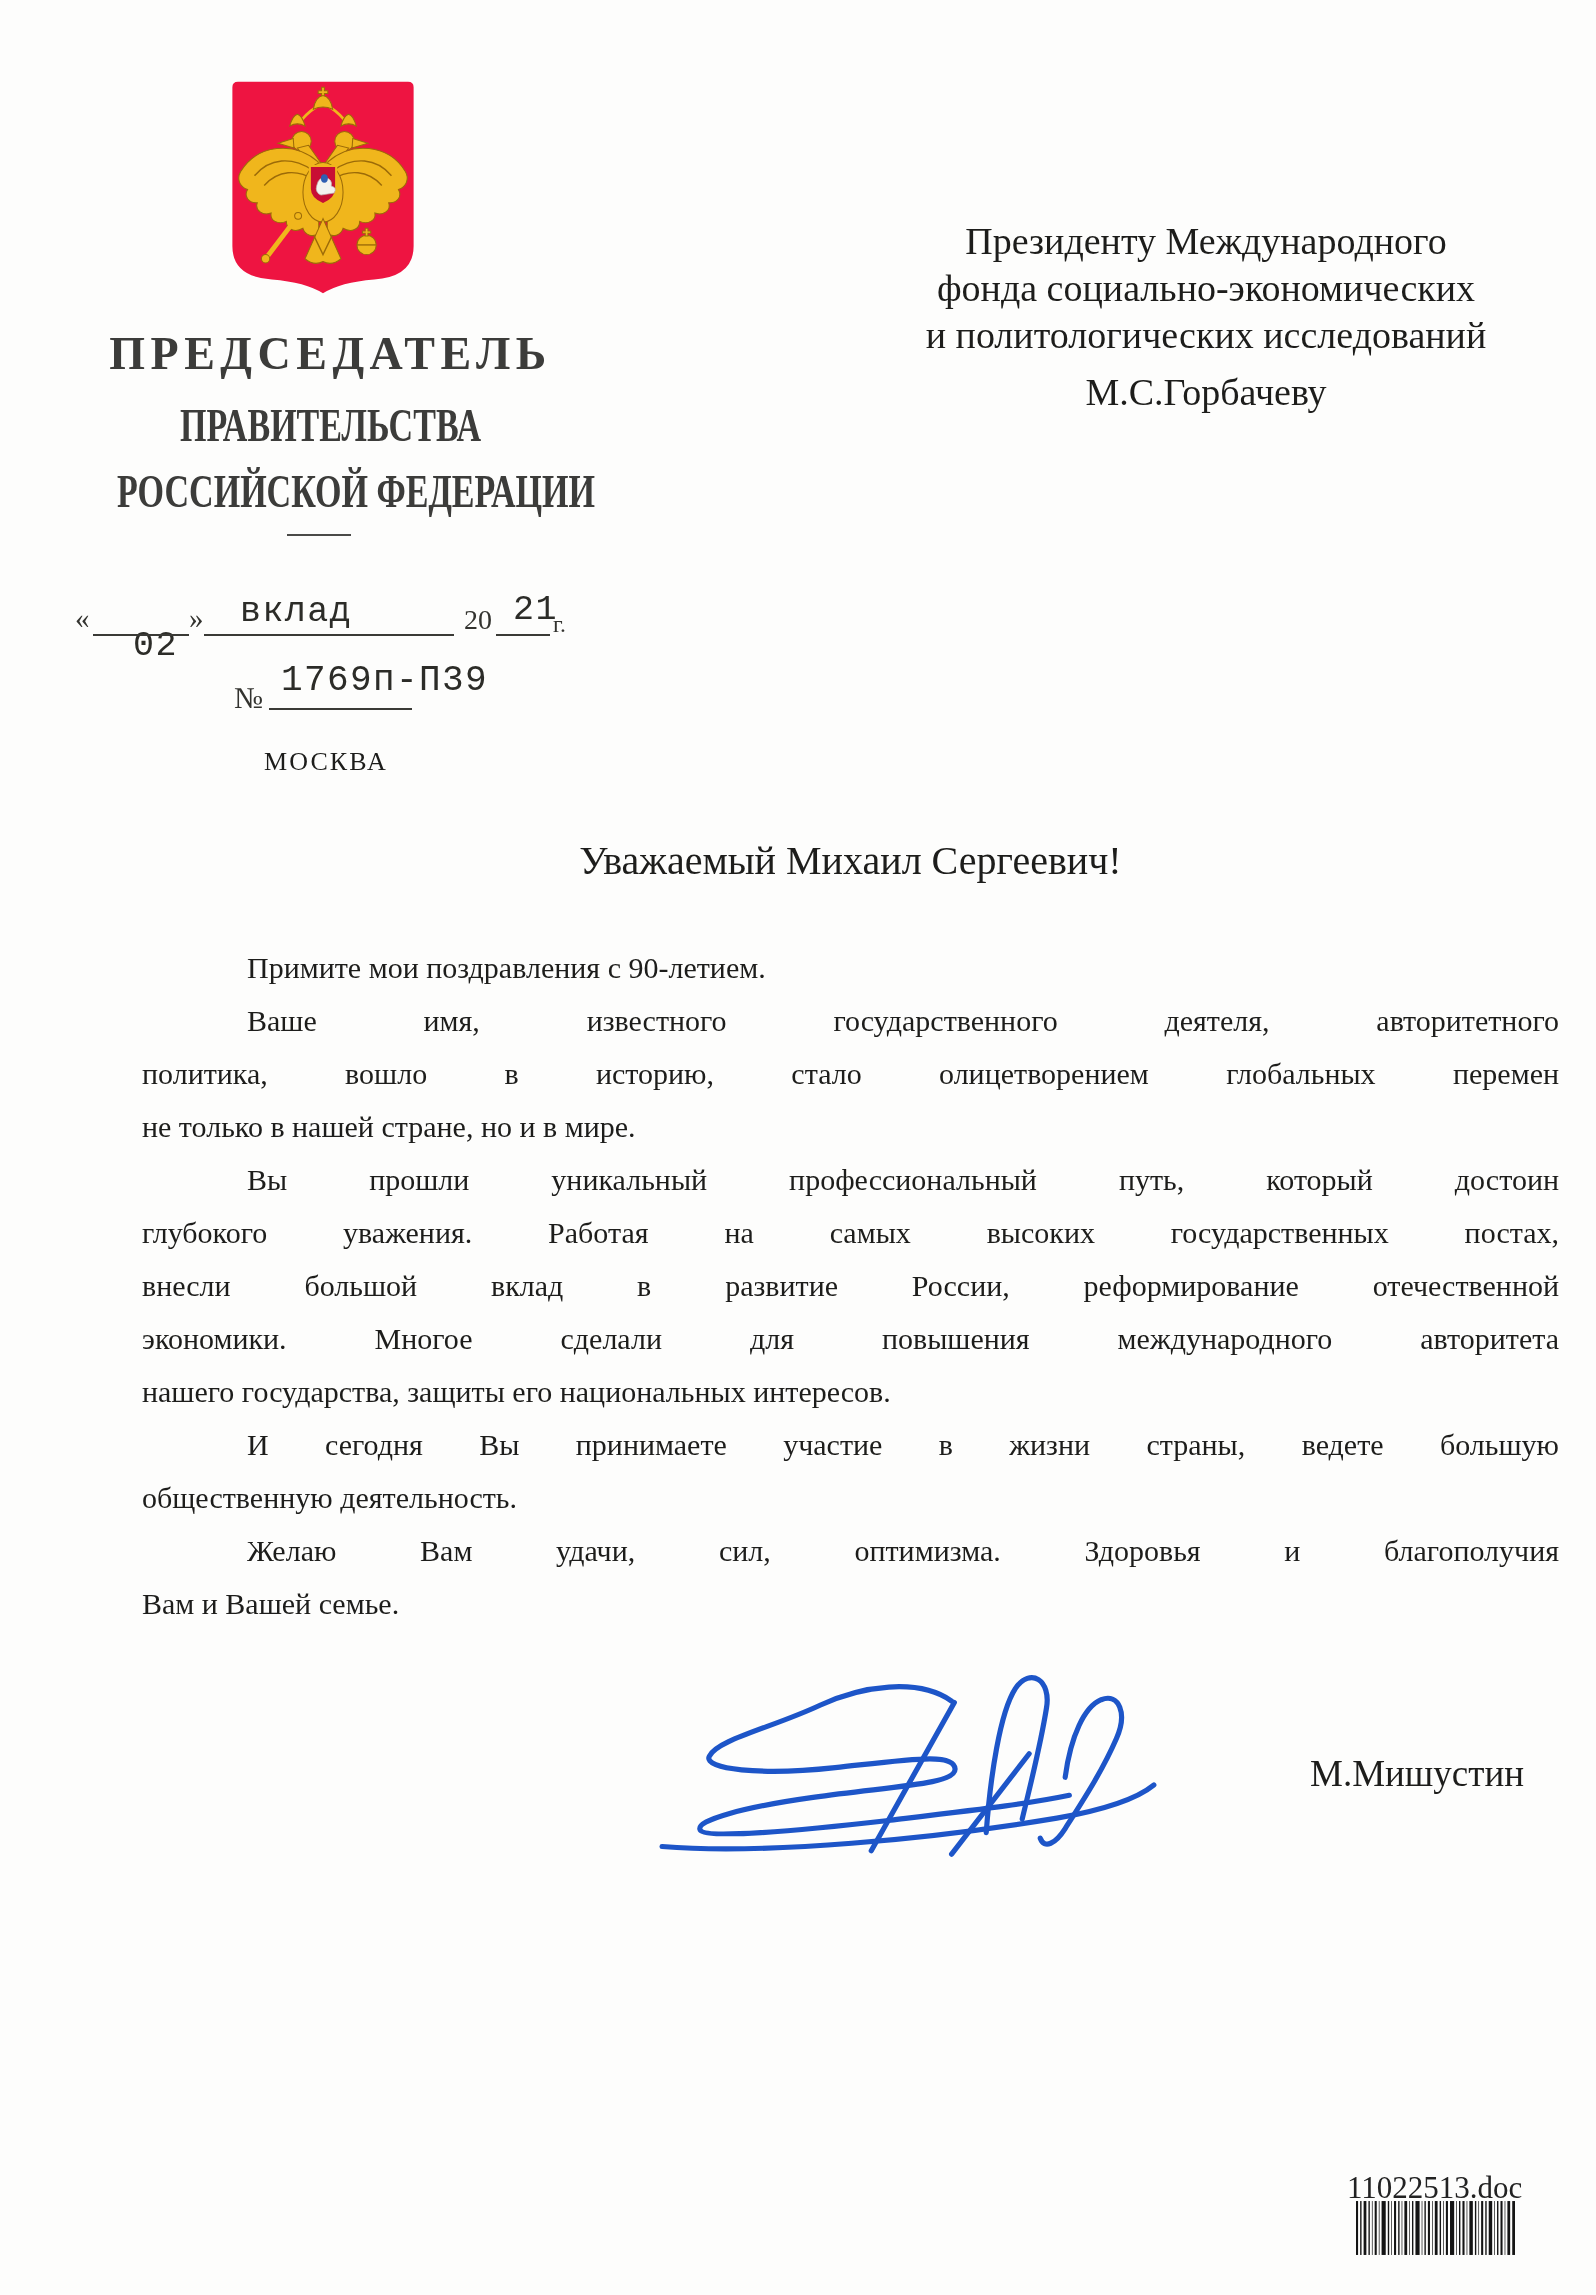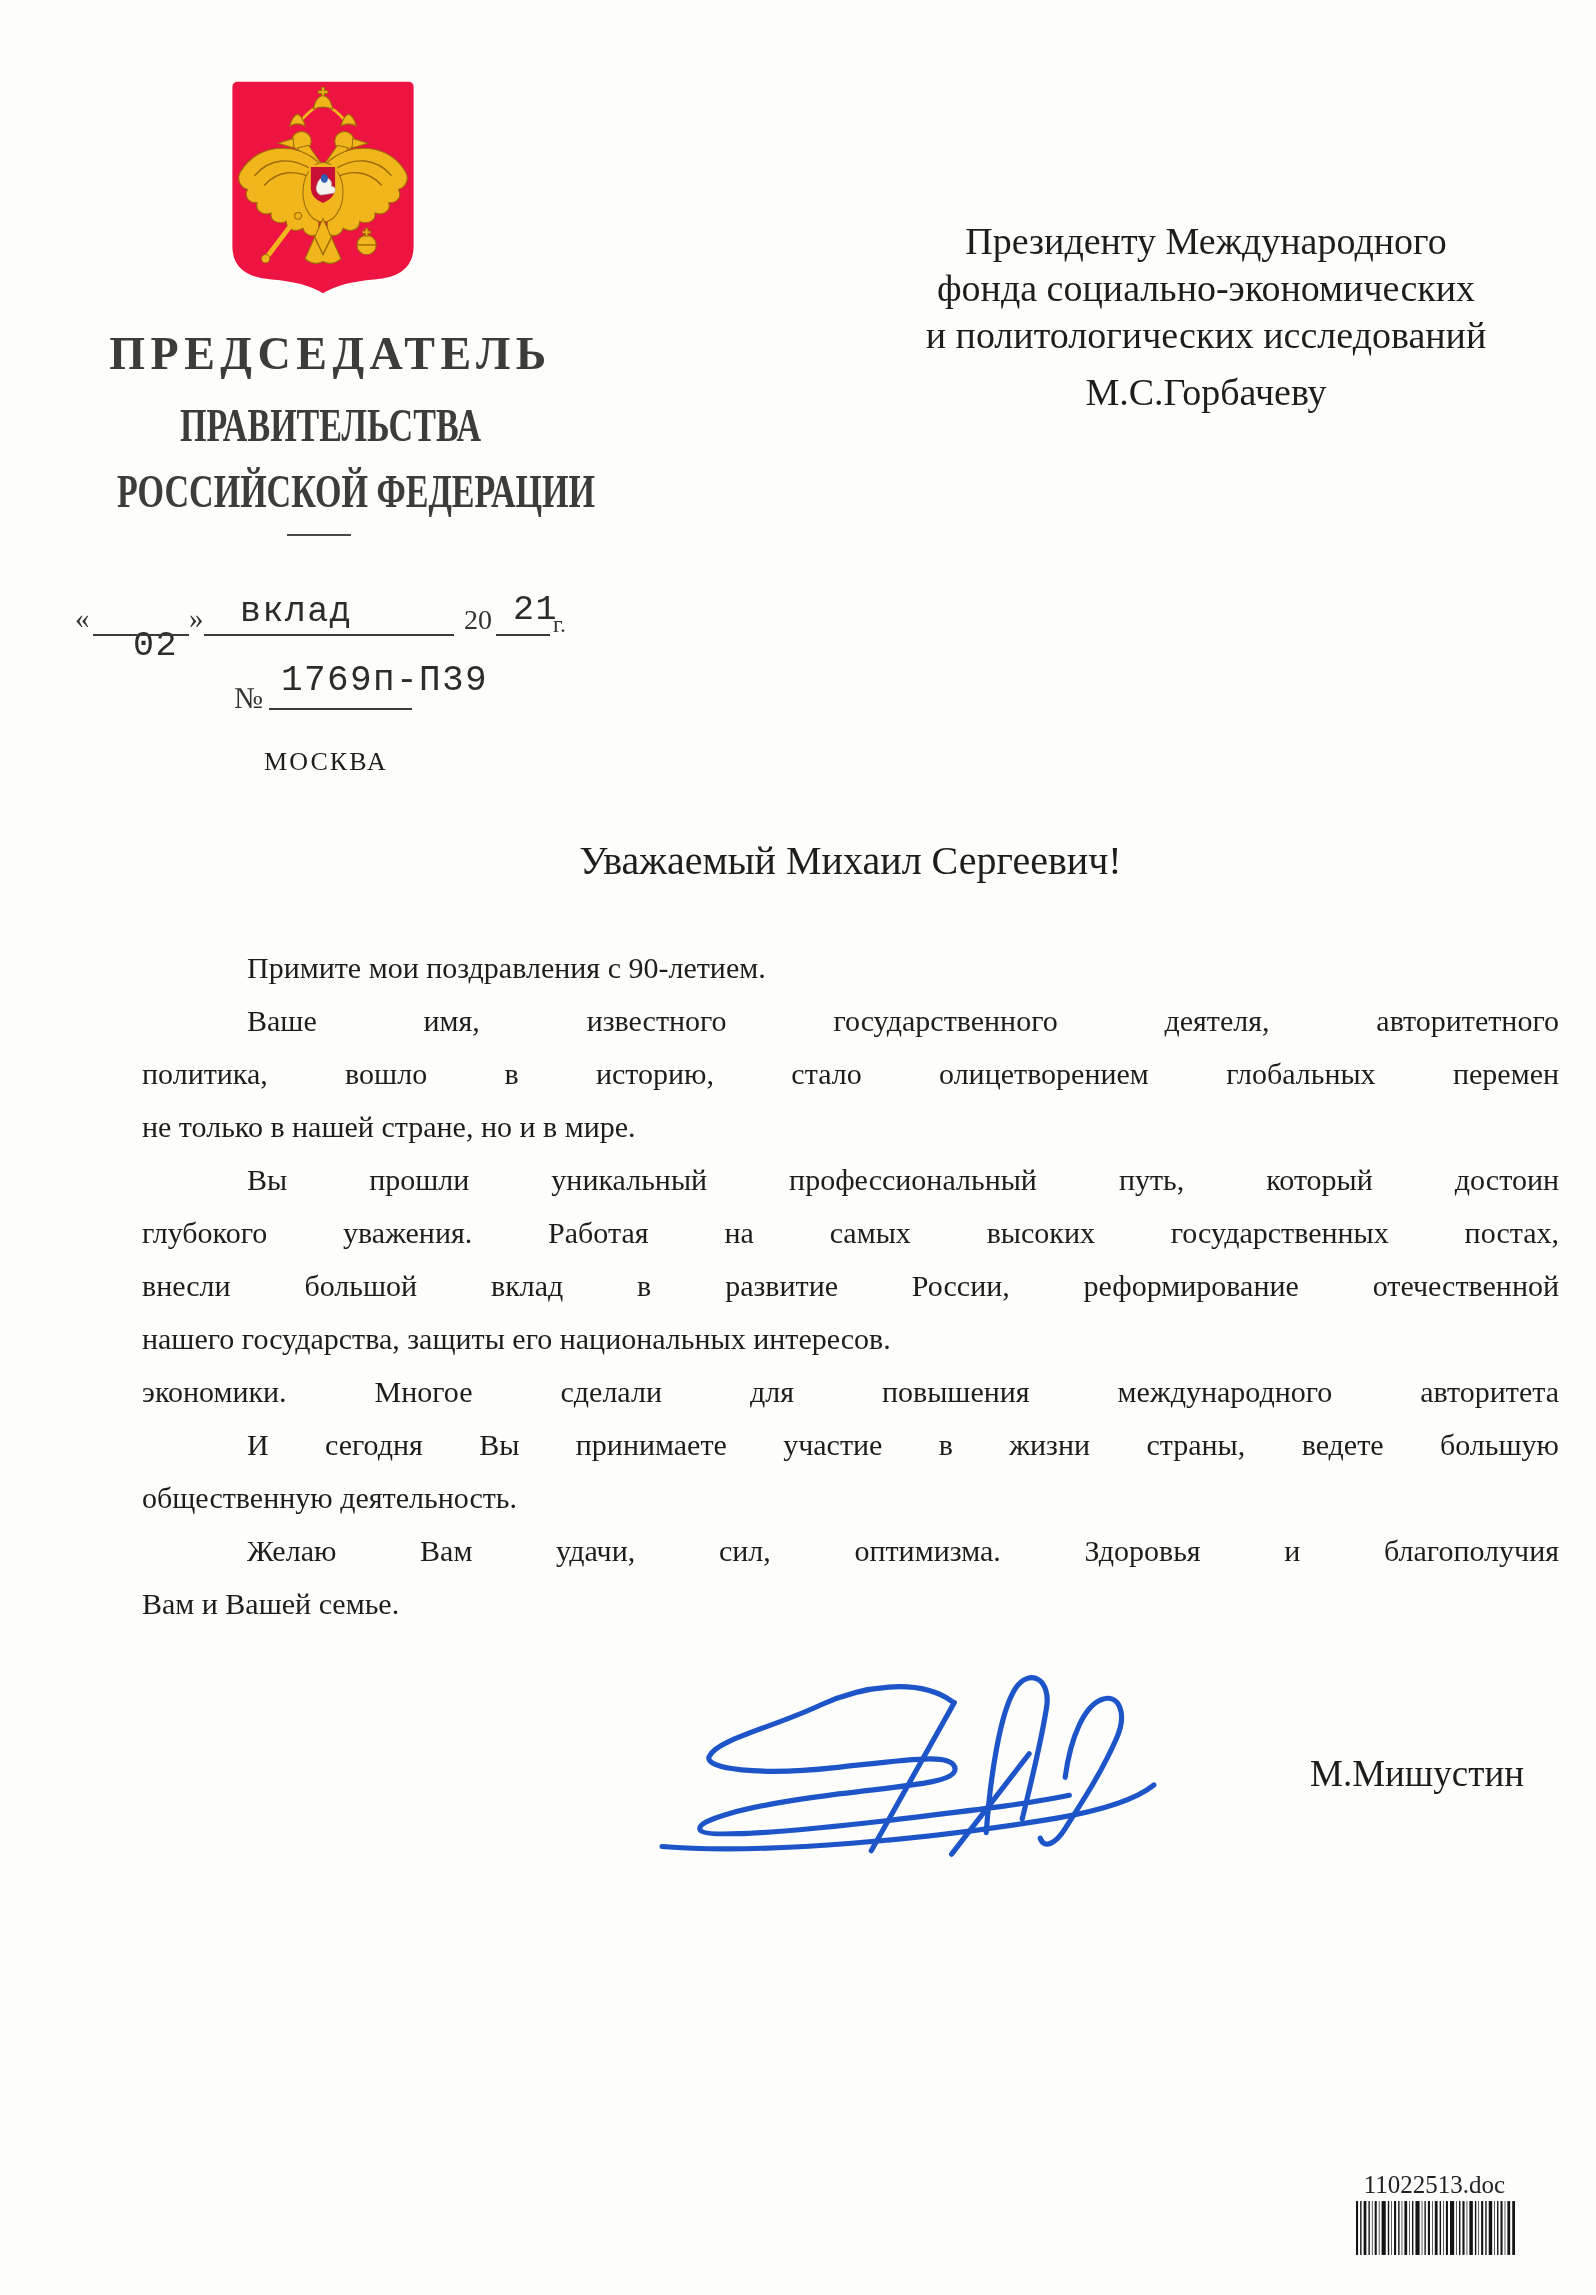--- a/index.html
+++ b/index.html
@@ -30,21 +30,21 @@
   .serif-sm{font-size:29px; line-height:1; color:#33332f;}
   .tw{font-family:"Liberation Mono","DejaVu Sans Mono",monospace; font-size:35px; line-height:1; color:#2c2c28; letter-spacing:1.4px;}
   .blank{border-bottom:2.1px solid #3a3a36; height:0;}
   
   .salutation{left:142px; top:834px; width:1417px; text-align:center; font-size:40px; line-height:53px;}
   .bodytext{left:142px; top:941px; width:1417px; font-size:30px; line-height:53px;}
   .bline{height:53px; overflow:hidden;}
   .bline.just{text-align:justify; text-align-last:justify;}
   .bline.indent{text-indent:105px;}
   .signer{left:1310px; top:1755px; font-size:37px; line-height:1;}
-  .filename{left:1347px; top:2172px; width:175px; text-align:center; font-size:25px; line-height:1; color:#222;}
+  .filename{left:1347px; top:2172px; width:175px; text-align:center; font-size:31px; line-height:1; color:#222;}
   
   .c-red{fill:var(--crest-red);}
   .c-gold{fill:var(--crest-gold); stroke:var(--crest-gold-dark); stroke-width:1.5;}
   .c-goldline{fill:none; stroke:var(--crest-gold-dark); stroke-width:2;}
   .c-goldrod{fill:none; stroke:var(--crest-gold); stroke-width:7; stroke-linecap:round;}
   .c-inner{fill:var(--crest-red-dark); stroke:var(--crest-gold); stroke-width:3;}
   .c-white{fill:#f3f3f0; stroke:#b9b9b4; stroke-width:1;}
   .c-blue{fill:#2f5fb3;}
   .sig path{fill:none; stroke:var(--signature-blue); stroke-width:7.5; stroke-linecap:round; stroke-linejoin:round;}
   .bc rect{fill:var(--barcode-black);}
@@ -127,22 +127,22 @@
   <div class="abs salutation">Уважаемый Михаил Сергеевич!</div>
 
   <div class="abs bodytext">
       <div class="bline indent">Примите мои поздравления с 90-летием.</div>
       <div class="bline indent just">Ваше имя, известного государственного деятеля, авторитетного</div>
       <div class="bline just">политика, вошло в историю, стало олицетворением глобальных перемен</div>
       <div class="bline">не только в нашей стране, но и в мире.</div>
       <div class="bline indent just">Вы прошли уникальный профессиональный путь, который достоин</div>
       <div class="bline just">глубокого уважения. Работая на самых высоких государственных постах,</div>
       <div class="bline just">внесли большой вклад в развитие России, реформирование отечественной</div>
+      <div class="bline just">экономики. Многое сделали для повышения международного авторитета</div>
       <div class="bline">нашего государства, защиты его национальных интересов.</div>
-      <div class="bline just">экономики. Многое сделали для повышения международного авторитета</div>
       <div class="bline indent just">И сегодня Вы принимаете участие в жизни страны, ведете большую</div>
       <div class="bline">общественную деятельность.</div>
       <div class="bline indent just">Желаю Вам удачи, сил, оптимизма. Здоровья и благополучия</div>
       <div class="bline">Вам и Вашей семье.</div>
     </div>
 
   <svg class="abs sig" style="left:641px; top:1672px;" width="527" height="187" viewBox="0 0 760 270" aria-hidden="true">
     <path d="M448,42 C400,8 318,20 258,48 C190,80 108,98 98,122 C90,140 170,150 280,138 C390,126 452,116 453,140 C454,163 358,165 248,181 C148,195 78,214 85,228 C92,241 220,230 360,214 C500,197 560,190 618,178"></path>
     <path d="M30,252 C180,264 420,241 600,211 C662,200 712,186 740,163"></path>
     <path d="M498,232 C504,150 518,58 540,24 C562,-8 592,12 585,52 C576,108 562,162 550,212"></path>

